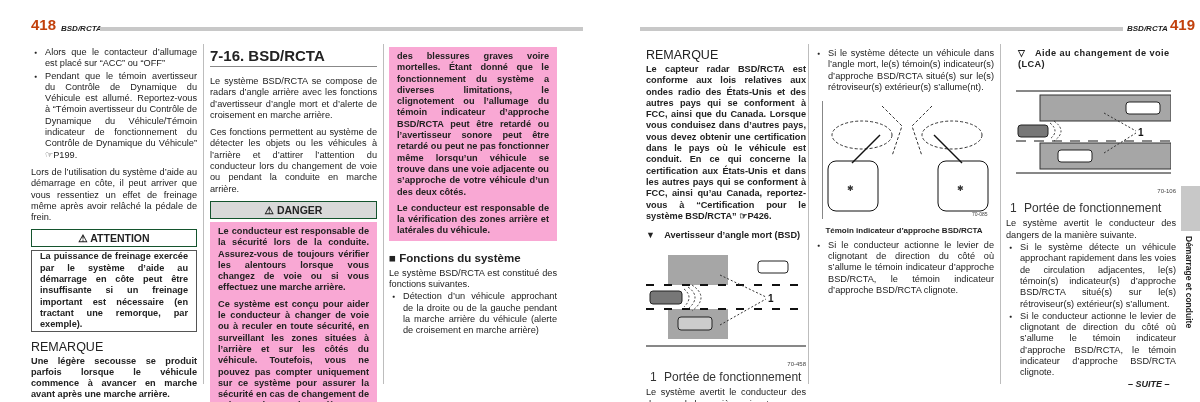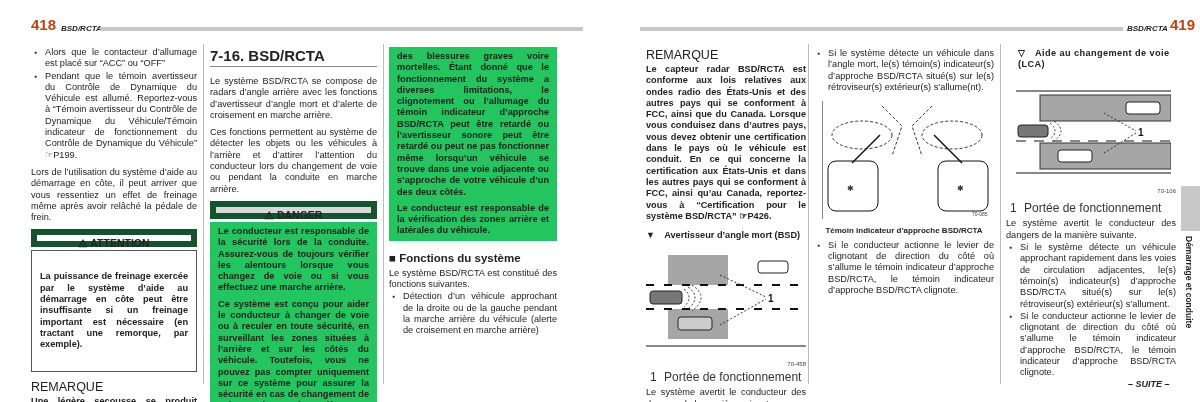--- a/index.html
+++ b/index.html
@@ -10,24 +10,24 @@
   .hdr-title { font-weight: bold; font-style: italic; font-size: 8px; color: #222; }
   .bar { height: 4px; background: #c8c8c8; }
   .col { position: absolute; }
   .vline { position: absolute; width: 1px; background: #bdbdbd; }
   p { margin-bottom: 6px; text-align: justify; }
   .bul { position: relative; padding-left: 14px; text-align: justify; margin-bottom: 1px; }
   .bul::before { content: "\25CF"; position: absolute; left: 3px; top: 0; font-size: 5px; }
   .h-sec { font-weight: bold; font-size: 15px; line-height: 17px; margin-bottom: 9px; border-bottom: 1px solid #888; padding-bottom: 2px; }
   .remarque { font-weight: normal; font-size: 12.5px; line-height: 14px; margin-bottom: 2px; }
   .bold { font-weight: bold; }
-  .boxhdr { border: 6px solid #14532d; text-align: center; font-weight: bold; font-size: 10.5px; height: 18px; line-height: 16px; margin-bottom: 3px; }
+  .boxhdr { border: 1px solid #14532d; text-align: center; font-weight: bold; font-size: 10.5px; height: 18px; line-height: 16px; margin-bottom: 3px; }
   .boxhdr.danger { background: #d9d9d9; }
-  .boxbody { border: 1px solid #555; padding: 20px 8px; font-weight: bold; text-align: justify; }
-  .shaded { background: #22c55e; padding: 4px 8px; font-weight: bold; text-align: justify; }
+  .boxbody { border: 1px solid #555; padding: 0 8px; font-weight: bold; text-align: justify; }
+  .shaded { background: #f9a8d4; padding: 4px 8px; font-weight: bold; text-align: justify; }
   .shaded p { margin-bottom: 5px; }
   .sub-h { font-weight: bold; font-size: 11.5px; line-height: 14px; margin-bottom: 3px; }
   .tri { font-size: 9px; margin-right: 7px; }
   .caption { font-size: 12px; color: #333; }
   .figcode { font-size: 6px; color: #444; text-align: right; }
   .sidetab { position: absolute; left: 1181px; top: 186px; width: 19px; height: 45px; background: #c8c8c8; }
   .sidelabel { position: absolute; left: 1183px; top: 236px; writing-mode: vertical-rl; font-weight: bold; font-size: 8.5px; color: #222; }
   .suite { font-weight: bold; font-style: italic; font-size: 9px; }
 </style>
 </head>

